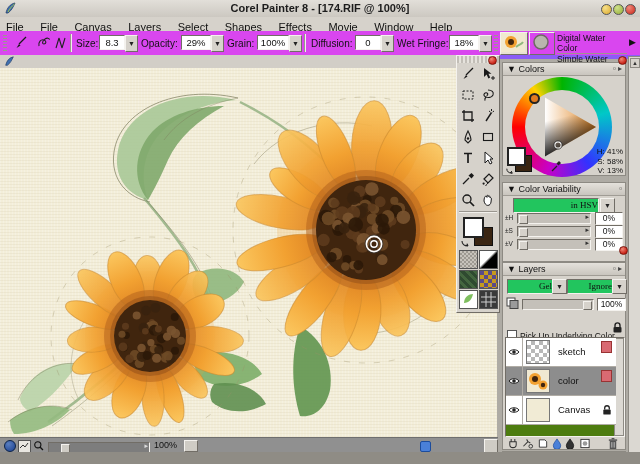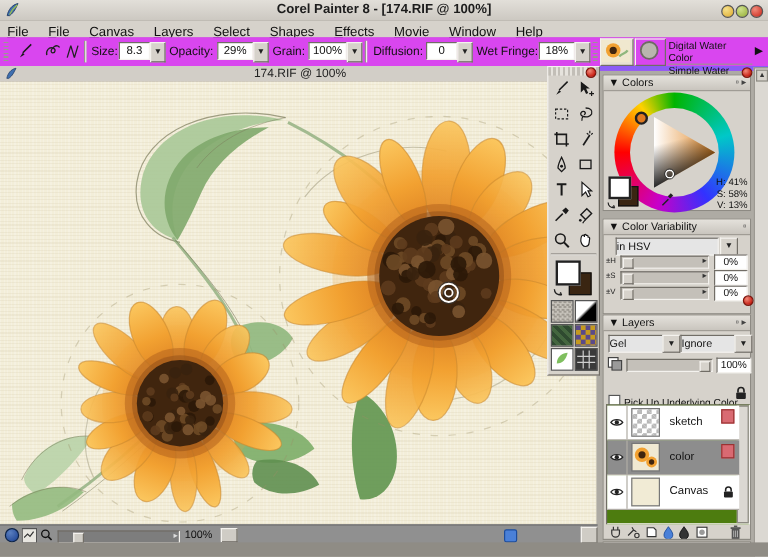--- a/index.html
+++ b/index.html
@@ -37,21 +37,21 @@
   .toolgrid{display:grid;grid-template-columns:20px 20px;justify-content:center;}
   .tool{width:20px;height:21px;display:flex;align-items:center;justify-content:center;}
   .tb-div{height:1px;background:#9a968f;border-bottom:1px solid #f2f0ec;margin:1px 2px;}
   .sw-area{position:relative;height:36px;}
   .sel-grid{display:grid;grid-template-columns:19px 19px;gap:1px;justify-content:center;padding-bottom:3px;}
   .sel{width:19px;height:19px;border:1px solid #555;box-sizing:border-box;}
   
   .palette{background:#d6d2cb;border:1px solid #8d8a83;box-sizing:border-box;}
   .phead{height:12px;background:linear-gradient(#e4e1db,#c9c5be);border-bottom:1px solid #a09c95;font-size:9px;line-height:12px;color:#111;position:relative;padding-left:4px;}
   .phead .picons{position:absolute;right:3px;top:0;font-size:8px;color:#444;}
-  .ddbox{position:absolute;height:13px;background:#e5e5e5;font-size:9px;line-height:13px;text-align:left;color:#111;}
+  .ddbox{position:absolute;height:13px;background:#22c55e;font-size:9px;line-height:13px;text-align:right;color:#111;font-family:Liberation Serif, serif;}
   .ddbtn{position:absolute;width:13px;height:13px;background:#d6d2cb;font-size:7px;line-height:13px;text-align:center;color:#222;}
   .slider-track{position:absolute;height:9px;background:#c4c0b9;}
   .slider-thumb{position:absolute;top:1px;width:7px;height:7px;background:#d6d2cb;}
   .valbox{position:absolute;height:11px;background:#fff;font-size:8.5px;line-height:11px;text-align:center;color:#111;}
   .cklabel{font-size:8.5px;color:#111;}
   .ckbox{display:inline-block;width:8px;height:8px;background:#fff;border:1px solid #555;vertical-align:-1px;margin-right:3px;}
   .layer-row{position:absolute;left:0;width:110px;height:28px;border-bottom:1px solid #b0aca5;background:#fff;}
   .layer-row .eyecell{position:absolute;left:0;top:0;width:16px;height:28px;border-right:1px solid #b0aca5;display:flex;align-items:center;justify-content:center;}
   .layer-thumb{position:absolute;left:20px;top:2px;width:24px;height:24px;border:1px solid #777;box-sizing:border-box;}
   .layer-name{position:absolute;left:52px;top:8px;font-size:9.5px;color:#111;}
@@ -137,21 +137,20 @@
       <div style="font-size:8.5px;color:#111;border-bottom:1px solid #9a968f;line-height:10px">Digital Water Color</div>
       <div style="font-size:8.5px;color:#111;line-height:10px">Simple Water</div>
     </div>
     <span class="abs" style="left:629px;top:6px;font-size:9px;color:#111">▶</span>
   </div>
 
   <div id="docbar" class="abs">
     <svg class="abs" style="left:4px;top:1px" width="11" height="11" viewBox="0 0 13 13">
       <path d="M2 11 C3 6 6 2 11 1 C9 5 8 8 4 11 Z" fill="#3f6fb0" stroke="#24406b" stroke-width="0.8"></path>
     </svg>
-    <span class="title">174.RIF @ 100%</span>
     <span class="reddot" style="right:6px;top:3px"></span>
   </div>
 
   <div id="canvas" class="abs">
     <svg width="497" height="369" viewBox="0 0 497 369">
       <defs>
         <linearGradient id="petalGrad" x1="0" y1="0" x2="0" y2="1">
           <stop offset="0" stop-color="#fbc75f"></stop>
             <stop offset="0.55" stop-color="#f2a131"></stop>
             <stop offset="1" stop-color="#dd8223"></stop>

